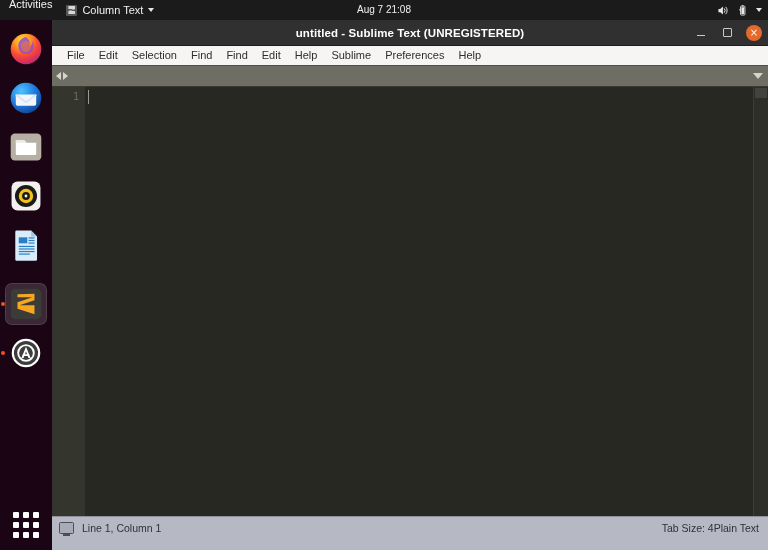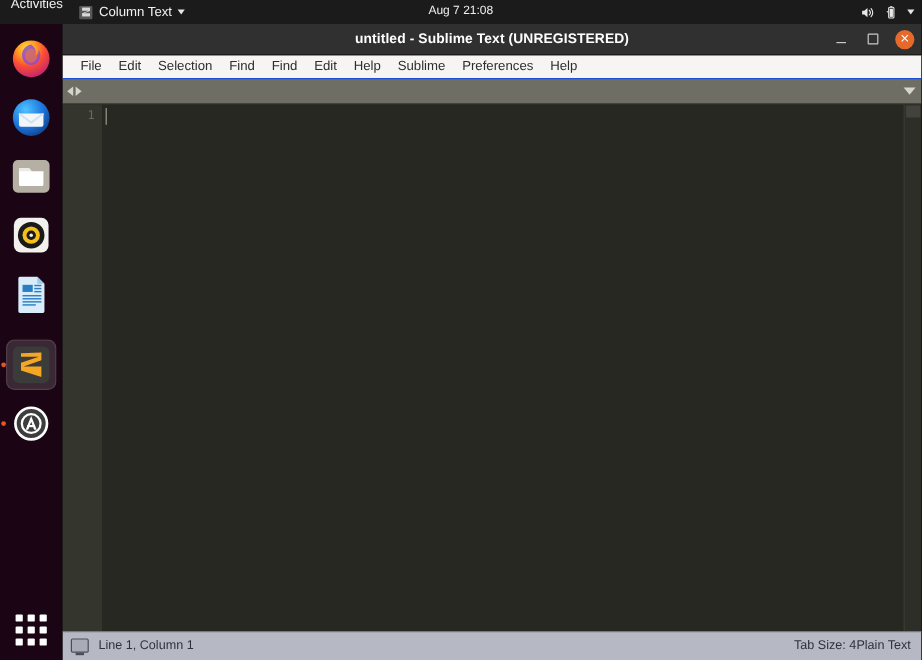--- a/index.html
+++ b/index.html
@@ -311,21 +311,21 @@
 
   
   #statusbar {
     height: 21px;
     background: #b6b9c4;
     display: flex;
     align-items: center;
     flex: none;
     font-size: 10.5px;
     color: #2f3238;
-    padding: 0 9px 2px 7px;
+    padding: 0 9px 12px 7px;
     border-top: 1px solid #8f929c;
   }
   #status-left { display: flex; align-items: center; gap: 8px; }
   .monitor-icon {
     width: 13px; height: 10px;
     border: 1px solid #4a4e57;
     border-radius: 1.5px;
     position: relative;
     display: inline-block;
     background: #a9acb8;

